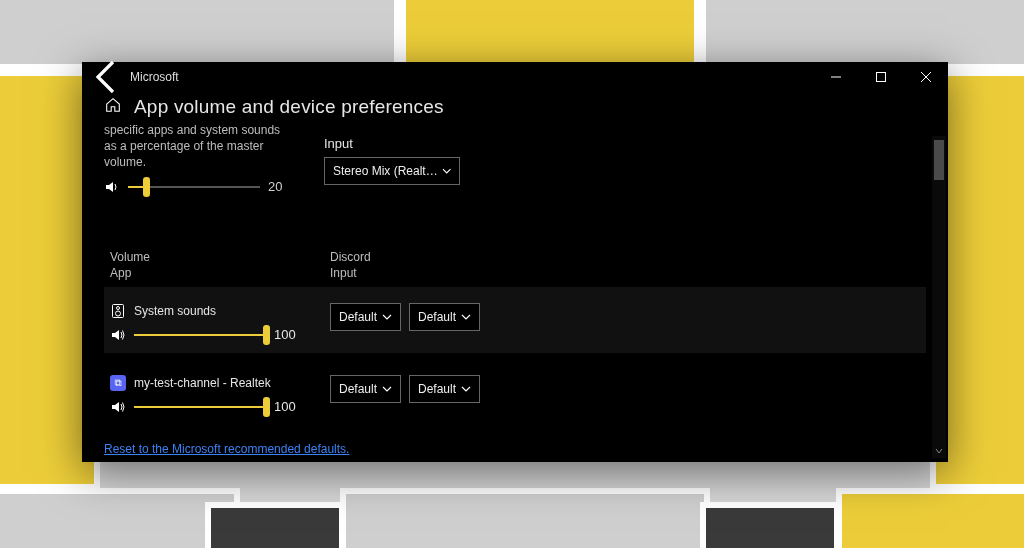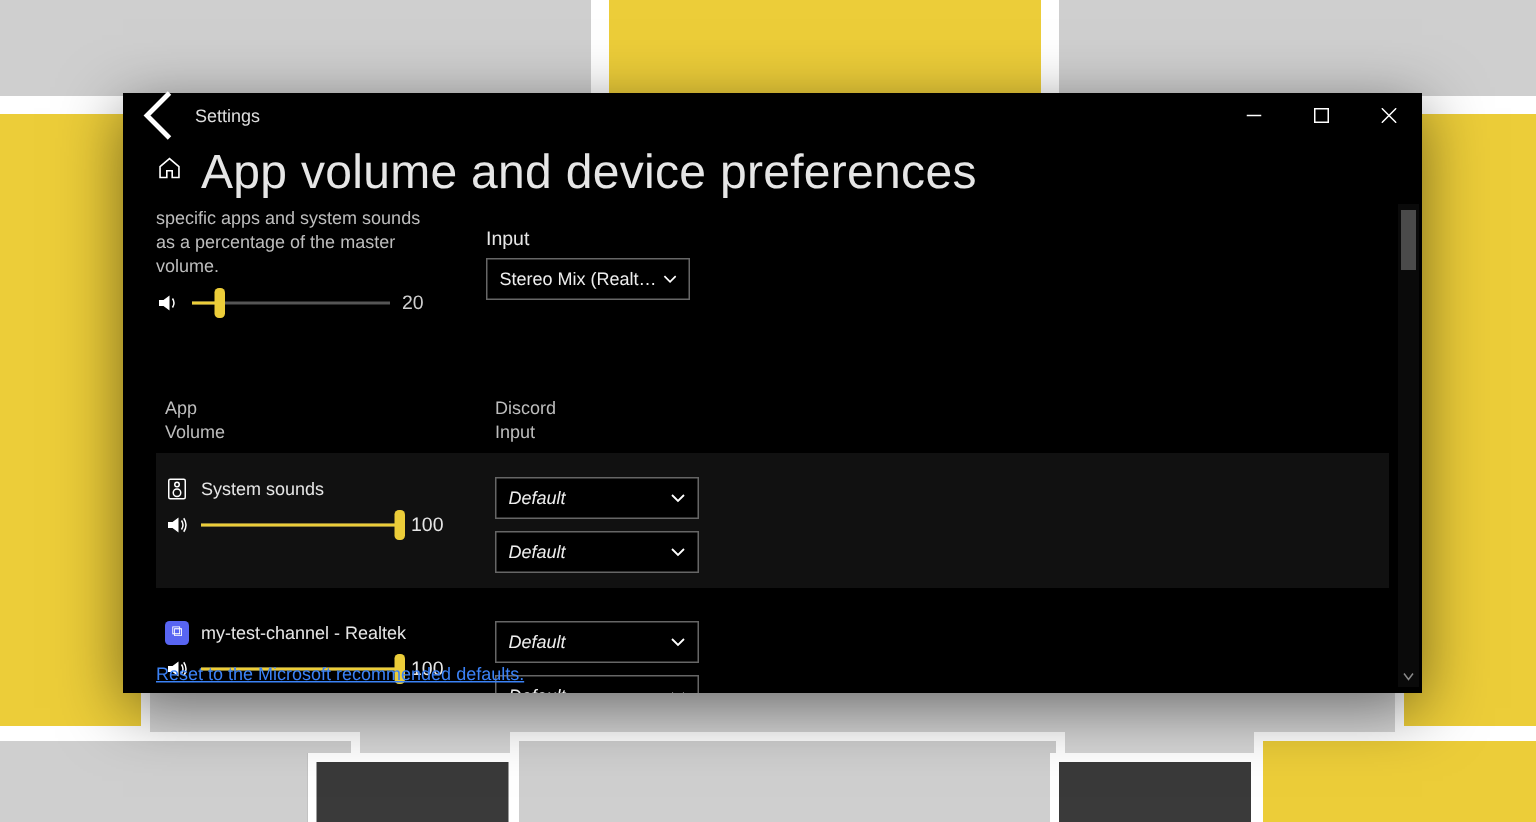--- a/index.html
+++ b/index.html
@@ -51,21 +51,21 @@
     flex: 1;
     position: relative;
     padding: 0 22px 6px 22px;
     overflow: hidden;
   }
   .header {
     display: flex; align-items: center; gap: 12px;
     margin: 4px 0 0 0;
   }
   .header svg { width:18px; height:18px; }
-  .header h1 { font-weight: 400; font-size: 32px; letter-spacing: .2px; }
+  .header h1 { font-weight: 400; font-size: 19px; letter-spacing: .2px; }
 
   .cols {
     display: flex;
     gap: 30px;
     align-items: flex-start;
     margin-top: 0;
   }
   .leftCol { width: 190px; font-size: 12px; color: #cfcfcf; }
   .rightCol { width: 150px; font-size: 12px; }
 
@@ -108,21 +108,21 @@
   .tableHead .hApp { width:190px; line-height:1.35; }
   .tableHead .hIO { width:150px; line-height:1.35; }
 
   .appRow {
     display:flex; gap:30px; align-items:flex-start;
     padding: 16px 6px 10px 6px;
     margin-top: 6px;
   }
   .appRow.hl { background:#111; }
   .appLeft { width:190px; }
-  .appRight { width:150px; display:flex; flex-direction:column; gap:8px;font-style:italic; }
+  .appRight { width:150px; display:flex; flex-direction:row; gap:8px; }
   .appTop { display:flex; align-items:center; gap:8px; font-size:12px; }
   .appIcon { width:16px; height:16px; display:flex; align-items:center; justify-content:center; }
   .discord { background:#5865F2; border-radius:3px; color:#fff; font-size:10px; line-height:16px; text-align:center; width:16px; height:16px; }
 
   .resetLine { position:absolute; left:22px; bottom:6px; font-size:12px; color:#3b82f6;text-decoration:underline; }
 
   .scrollbar {
     position:absolute; right:2px; top:44px; bottom:4px; width:14px;
     background:#0a0a0a;
   }
@@ -155,21 +155,21 @@
 </div>
 
 <div class="window">
 
   <div class="titlebar">
     <div class="back">
       <svg viewBox="0 0 16 16">
           <path d="M10 2 L4 8 L10 14" stroke="#fff" stroke-width="1.3" fill="none"></path>
         </svg>
     </div>
-    <div class="tlabel">Settings</div>
+    <div class="tlabel">Microsoft</div>
     <div class="spacer"></div>
     <div class="titleBtn">
       <svg viewBox="0 0 10 10">
           <path d="M0 5 H10" stroke="#fff" stroke-width="1"></path>
         </svg>
     </div>
     <div class="titleBtn">
       <svg viewBox="0 0 10 10">
           <rect x="0.5" y="0.5" width="9" height="9" stroke="#fff" stroke-width="1" fill="none"></rect>
         </svg>
@@ -217,22 +217,22 @@
           <span class="truncate">Stereo Mix (Realtek...</span>
           <svg class="chev" viewBox="0 0 10 10">
               <path d="M1 3 L5 7 L9 3" stroke="#fff" stroke-width="1.2" fill="none"></path>
             </svg>
         </div>
       </div>
     </div>
 
     <div class="tableHead">
       <div class="hApp">
+        <div>Volume</div>
         <div>App</div>
-        <div>Volume</div>
       </div>
       <div class="hIO">
         <div>Discord</div>
         <div>Input</div>
       </div>
     </div>
 
     <div id="appRows">
         <div class="appRow hl">
           <div class="appLeft">

